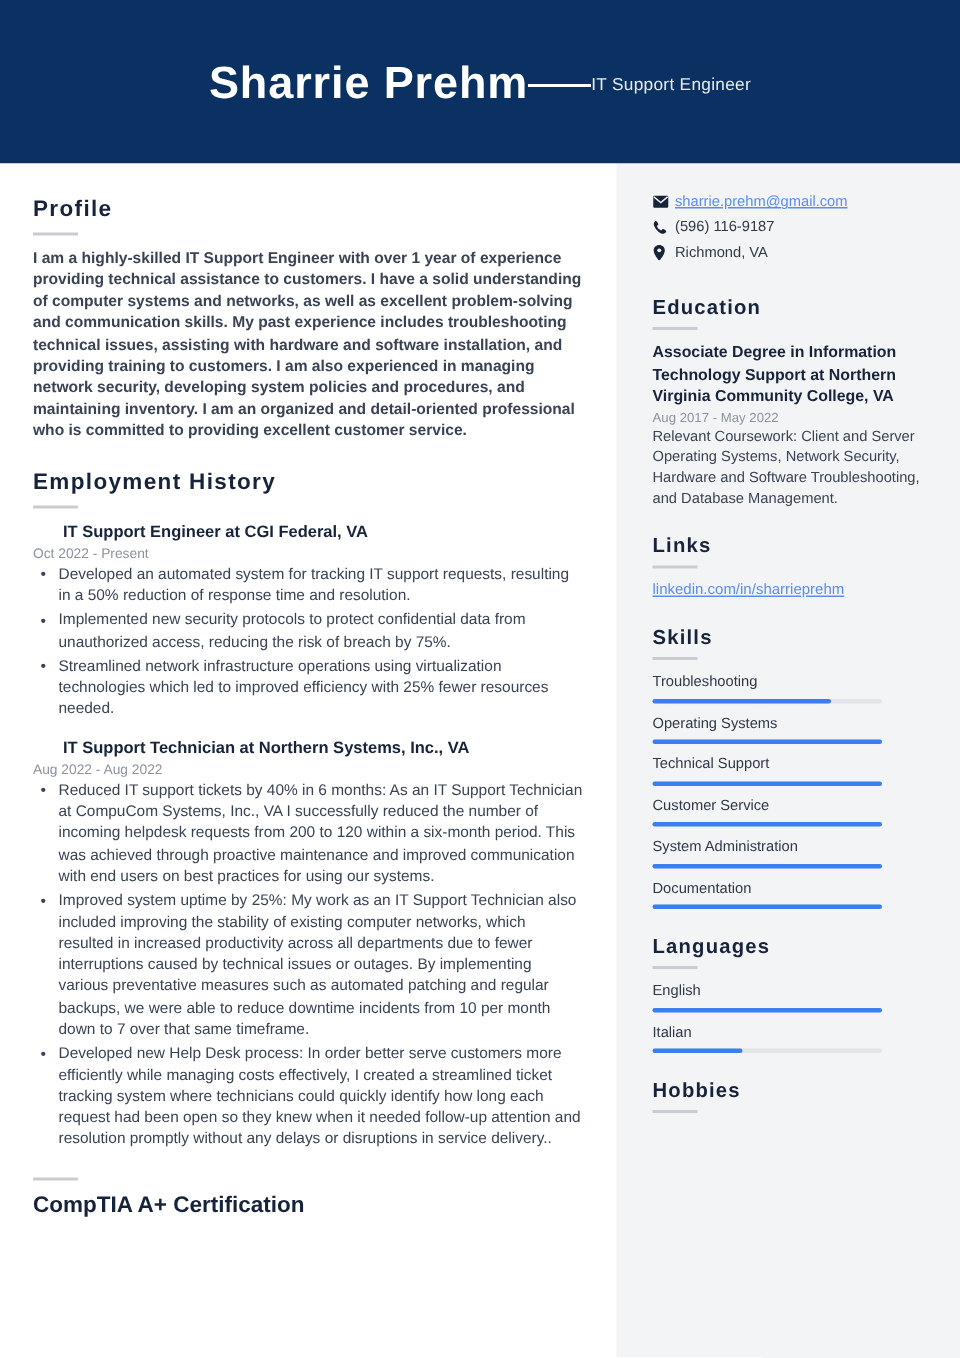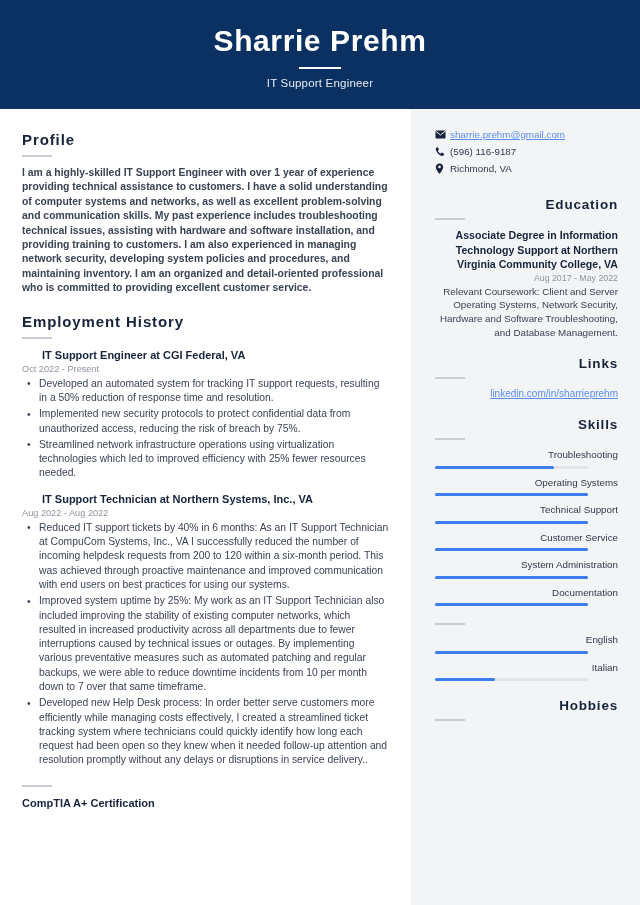--- a/index.html
+++ b/index.html
@@ -18,21 +18,20 @@
     display: flex;
     flex-direction: column;
   }
 
   
   .header {
     background: #0a3161;
     height: 109px;
     flex: 0 0 109px;
     display: flex;
-    flex-direction: column;
     align-items: center;
     justify-content: center;
     padding-top: 4px;
   }
   .header-name {
     color: #ffffff;
     font-size: 30px;
     font-weight: bold;
     letter-spacing: 0.6px;
     line-height: 1.15;
@@ -59,21 +58,20 @@
     width: 411px;
     flex: 0 0 411px;
     background: #ffffff;
     padding: 22px 22px 0 22px;
   }
   .col-right {
     width: 229px;
     flex: 0 0 229px;
     background: #f3f4f6;
     padding: 19px 22px 0 24px;
-    text-align: right;
   }
 
   
   .sec-title {
     font-size: 15px;
     font-weight: bold;
     color: #16233a;
     letter-spacing: 0.9px;
   }
   .sec-title.small {
@@ -126,21 +124,21 @@
   }
   ul.bullets li::before {
     content: "\2022";
     position: absolute;
     left: 5px;
     top: -0.5px;
     color: #3a4354;
     font-size: 10.5px;
   }
   .cert-title {
-    font-size: 11px;
+    font-size: 15px;
     font-weight: bold;
     color: #16233a;
     line-height: 15px;
   }
 
   
   .contact-list { margin-bottom: 22px; }
   .contact-row {
     display: flex;
     align-items: center;
@@ -351,20 +349,21 @@
         </div>
         <div class="bar-item">
           <div class="bar-label">Documentation</div>
           <div class="bar-track">
             <div class="bar-fill" style="width: 100%;"></div>
           </div>
         </div>
       </div>
 
       <div class="section">
+        <div class="sec-title small">Languages</div>
         <div class="sec-rule small"></div>
         <div class="bar-item">
           <div class="bar-label">English</div>
           <div class="bar-track">
             <div class="bar-fill" style="width: 100%;"></div>
           </div>
         </div>
         <div class="bar-item">
           <div class="bar-label">Italian</div>
           <div class="bar-track">

